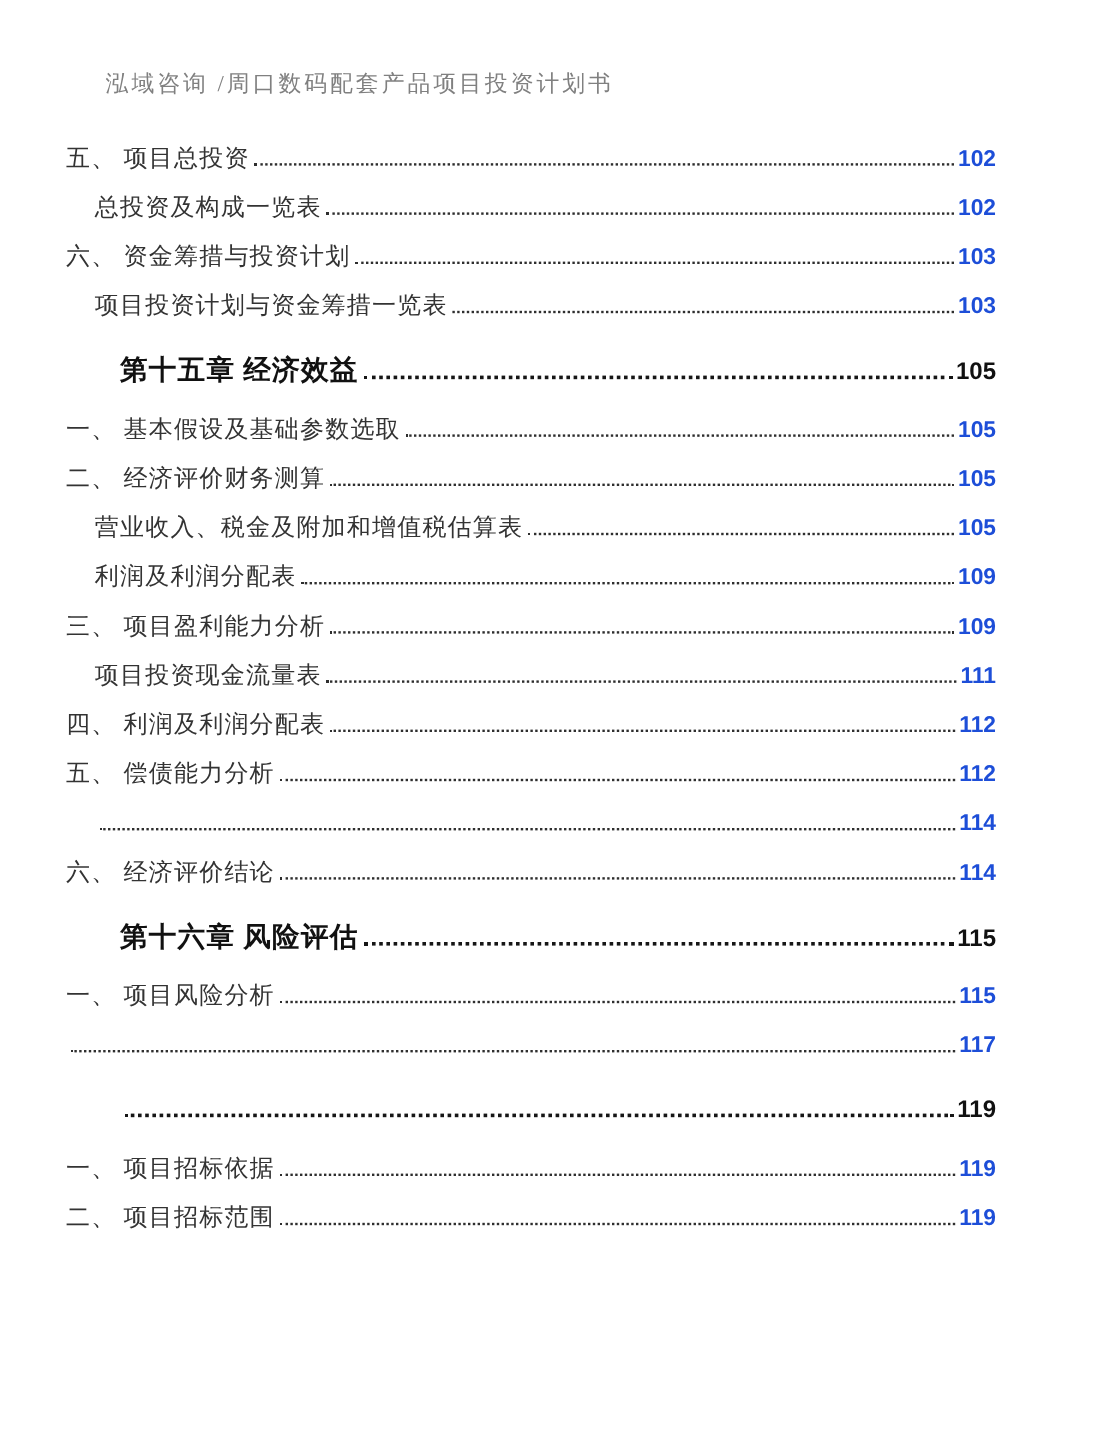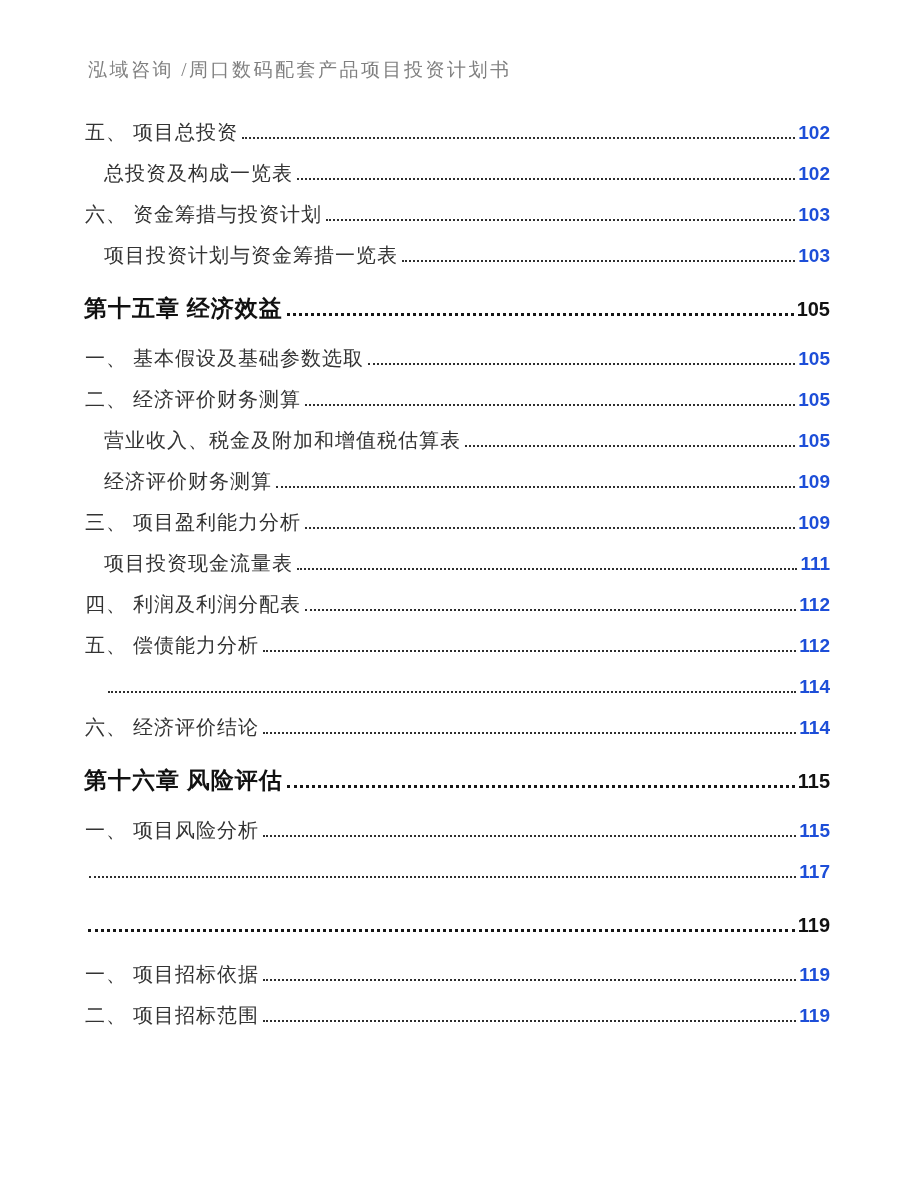--- a/index.html
+++ b/index.html
@@ -48,26 +48,26 @@
     letter-spacing: 1px;
   }
   .item .leader { border-bottom: 2px dotted #2e2e2e; }
   .item .page {
     line-height: 41px;
     font-family: "Liberation Sans", "DejaVu Sans", sans-serif;
     font-size: 19px;
     font-weight: 600;
     color: #1d4ed8;
   }
-  .item-num   { padding-left: 85px; }
-  .item-table { padding-left: 104px; }
+  .item-num   { padding-left: 55px; }
+  .item-table { padding-left: 79px; }
   
   .chapter {
     height: 42px;
-    margin: 12px 0 8px 0;
+    margin: 12px 0 8px 16px;
     padding-left: 84px;
   }
   .chapter .title {
     line-height: 42px;
     font-size: 23px;
     font-weight: 700;
     color: #111111;
     letter-spacing: 1px;
   }
   .chapter .leader { border-bottom: 3px dotted #161616; }
@@ -129,21 +129,21 @@
   </div>
 
   <div class="row item item-table">
     <span class="title">营业收入、税金及附加和增值税估算表</span>
     <span class="leader"></span>
     <span class="page">105</span>
   </div>
 
 
   <div class="row item item-table">
-    <span class="title">经济评价财务测算</span>
+    <span class="title">利润及利润分配表</span>
     <span class="leader"></span>
     <span class="page">109</span>
   </div>
 
   <div class="row item item-num">
     <span class="title">三、 项目盈利能力分析</span>
     <span class="leader"></span>
     <span class="page">109</span>
   </div>
 

